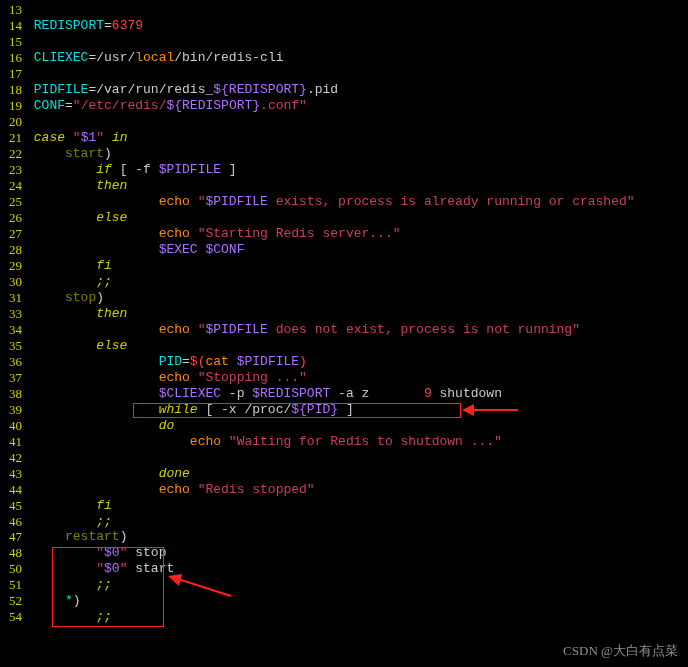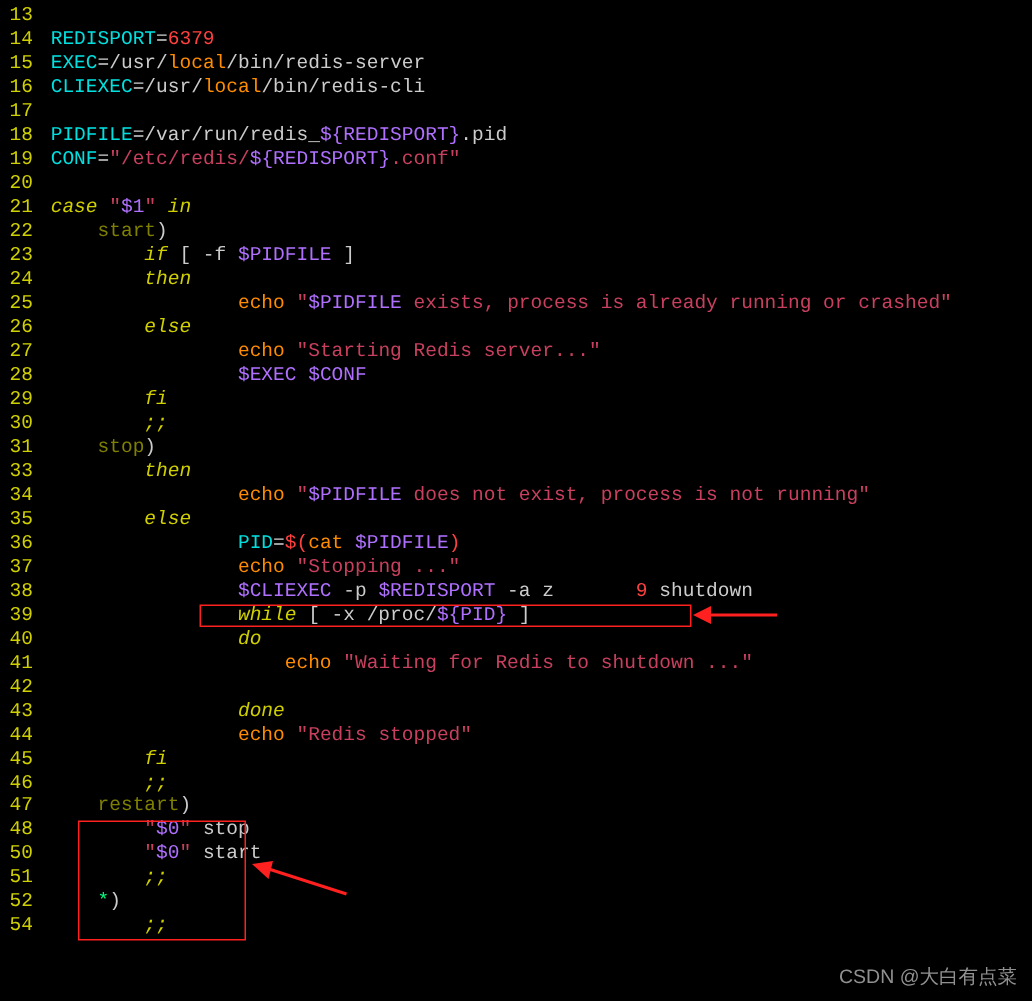--- a/index.html
+++ b/index.html
@@ -20,20 +20,21 @@
   .line {
     display: flex;
     white-space: pre;
   }
   .lineno {
     width: 26px;
     text-align: right;
     color: #d0d000;
     flex-shrink: 0;
     padding-right: 4px;
+    font-family: Liberation Serif, serif;
   }
   .code {
     white-space: pre;
     text-align: center;
   }
   .c-default { color: #cccccc; }
   .c-orange  { color: #ff8c00; }
   .c-cyan    { color: #00e0e0; }
   .c-yellow  { color: #d0d000; font-style: italic; }
   .c-red     { color: #ff4040; }
@@ -49,32 +50,32 @@
   }
   .arrow {
     position: absolute;
     pointer-events: none;
   }
   .watermark {
     position: absolute;
     right: 10px;
     bottom: 8px;
     color: #aaa;
-    font-family: Liberation Sans, sans-serif;
+    font-family: Liberation Serif, serif;
     font-size: 13px;
     opacity: .85;
   }
 </style>
 </head>
 <body>
 
 <div class="code-area" id="code-area">
     <div class="line"><span class="lineno">13</span><span class="code"></span></div>
     <div class="line"><span class="lineno">14</span><span class="code"><span class="c-default"> </span><span class="c-cyan">REDISPORT</span><span class="c-default">=</span><span class="c-red">6379</span></span></div>
-    <div class="line"><span class="lineno">15</span><span class="code"><span class="c-default"> </span><span class="c-cyan">EXEC</span><span class="c-default">=</span><span class="c-default">/usr/</span><span class="c-orange">local</span><span class="c-default">/bin/redis-server</span></span></div>
+    <div class="line"><span class="lineno">15</span></div>
     <div class="line"><span class="lineno">16</span><span class="code"><span class="c-default"> </span><span class="c-cyan">CLIEXEC</span><span class="c-default">=</span><span class="c-default">/usr/</span><span class="c-orange">local</span><span class="c-default">/bin/redis-cli</span></span></div>
     <div class="line"><span class="lineno">17</span><span class="code"></span></div>
     <div class="line"><span class="lineno">18</span><span class="code"><span class="c-default"> </span><span class="c-cyan">PIDFILE</span><span class="c-default">=</span><span class="c-default">/var/run/redis_</span><span class="c-purple">${REDISPORT}</span><span class="c-default">.pid</span></span></div>
     <div class="line"><span class="lineno">19</span><span class="code"><span class="c-default"> </span><span class="c-cyan">CONF</span><span class="c-default">=</span><span class="c-string">"/etc/redis/</span><span class="c-purple">${REDISPORT}</span><span class="c-string">.conf"</span></span></div>
     <div class="line"><span class="lineno">20</span><span class="code"></span></div>
     <div class="line"><span class="lineno">21</span><span class="code"><span class="c-default"> </span><span class="c-yellow">case</span><span class="c-default"> </span><span class="c-string">"</span><span class="c-purple">$1</span><span class="c-string">"</span><span class="c-default"> </span><span class="c-yellow">in</span></span></div>
     <div class="line"><span class="lineno">22</span><span class="code"><span class="c-default">     </span><span class="c-olive">start</span><span class="c-default">)</span></span></div>
     <div class="line"><span class="lineno">23</span><span class="code"><span class="c-default">         </span><span class="c-yellow">if</span><span class="c-default"> [ -f </span><span class="c-purple">$PIDFILE</span><span class="c-default"> ]</span></span></div>
     <div class="line"><span class="lineno">24</span><span class="code"><span class="c-default">         </span><span class="c-yellow">then</span></span></div>
     <div class="line"><span class="lineno">25</span><span class="code"><span class="c-default">                 </span><span class="c-orange">echo</span><span class="c-default"> </span><span class="c-string">"</span><span class="c-purple">$PIDFILE</span><span class="c-string"> exists, process is already running or crashed"</span></span></div>

